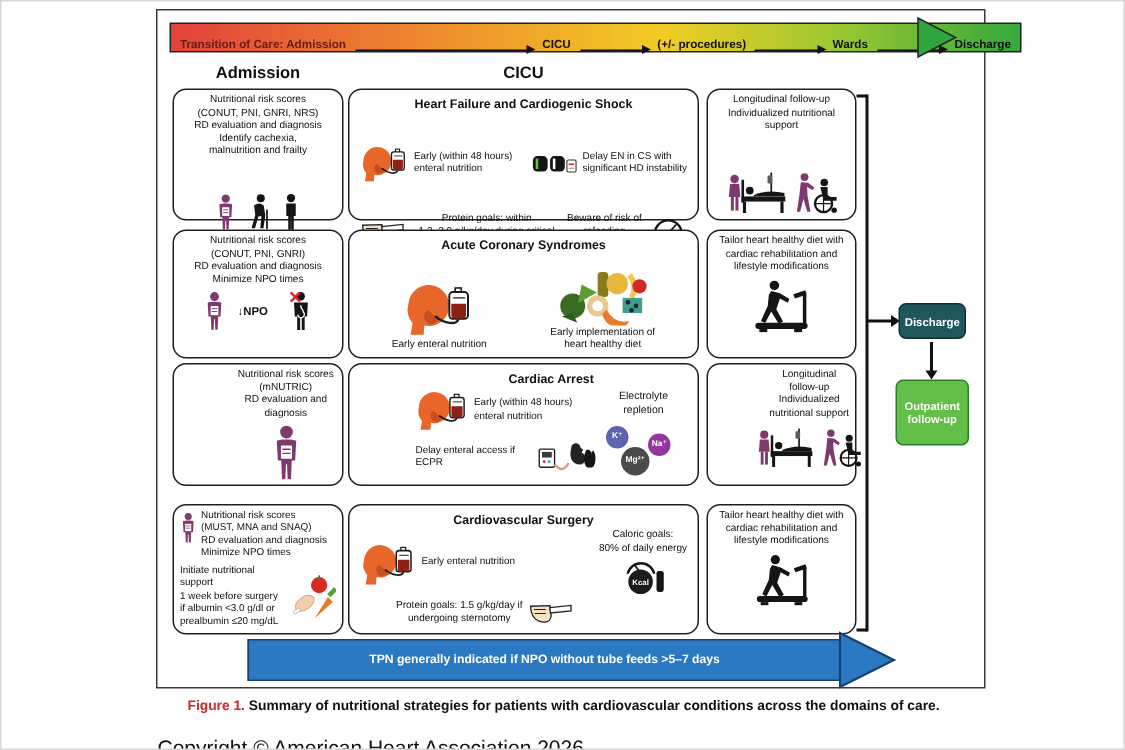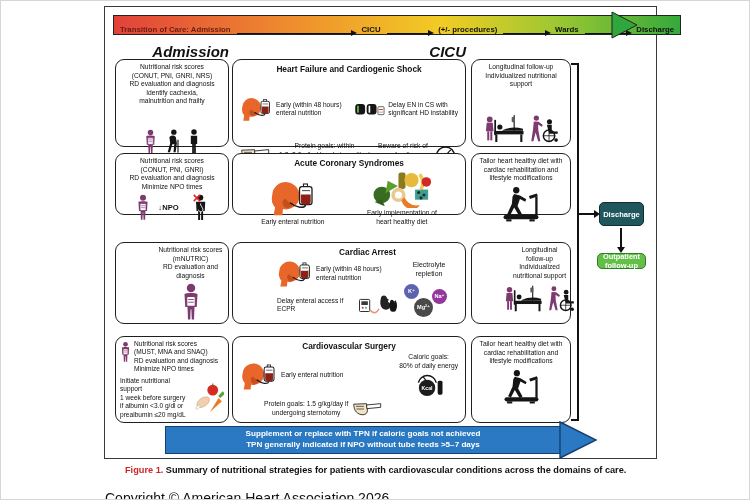--- a/index.html
+++ b/index.html
@@ -13,28 +13,28 @@
     background:linear-gradient(90deg,#e2413b 0%,#ee8a2e 30%,#f2cc24 58%,#9dc832 78%,#35a93b 100%);
     font-size:7.8px;font-weight:bold;white-space:nowrap;}
   .banner-title{color:#6a1d12;}
   .banner-step{color:#111;}
   .flow-arrow{flex:1 1 auto;height:0;border-top:1.6px solid #111;position:relative;margin:0 3px;min-width:14px;}
   .flow-arrow::after{content:'';position:absolute;right:-2px;top:-4.4px;border-left:6px solid #111;border-top:3.5px solid transparent;border-bottom:3.5px solid transparent;}
   .fa1{flex-grow:2.6;}
   .banner-head{position:absolute;left:506px;top:0;}
 
   
-  .col-h{position:absolute;top:36px;font-weight:bold;font-size:15px;text-align:right;font-style:italic;}
+  .col-h{position:absolute;top:36px;font-weight:bold;font-size:11px;text-align:center;}
   .h1{left:10px;width:114px;} .h2{left:127px;width:234px;} .h3{left:336px;width:160px;}
 
   
   .bx{position:absolute;border:1.4px solid #1f1f1f;border-radius:9px;background:#fff;box-sizing:border-box;
       display:flex;flex-direction:column;align-items:center;padding:3px 3px;}
   .c1{left:10px;width:114px;} .c2{left:127px;width:234px;} .c3{left:366px;width:100px;}
-  .r1{top:52px;height:88px;gap:20px;} .r2{top:146px;height:62px;} .r3{top:235px;height:82px;padding-left:40px;} .r4{top:329px;height:87px;}
+  .r1{top:52px;height:88px;gap:20px;} .r2{top:146px;height:86px;} .r3{top:235px;height:82px;padding-left:40px;} .r4{top:329px;height:87px;}
 
   .t{font-size:6.7px;line-height:1.28;text-align:center;white-space:pre-line;}
   .tl{font-size:6.6px;line-height:1.28;text-align:left;white-space:pre-line;}
   .bx-title{font-size:8.3px;font-weight:bold;text-align:center;margin:1px 0 2px 0;}
   .icon{display:inline-flex;align-items:center;justify-content:center;}
   .icons-row{display:flex;align-items:flex-end;justify-content:center;gap:8px;margin-top:3px;}
   .cicu-row{width:100%;display:flex;align-items:center;justify-content:space-between;padding:0 4px;box-sizing:border-box;flex:1;}
   .grp{display:flex;align-items:center;gap:3px;}
   .vcol{display:flex;flex-direction:column;align-items:center;gap:1px;}
   .npo-grp{display:flex;align-items:center;gap:13px;font-weight:bold;font-size:7.6px;}
@@ -50,21 +50,21 @@
   .bracket-v{position:absolute;left:472px;top:56px;width:1.6px;height:358px;background:#111;}
   .bracket-hook{position:absolute;left:466px;width:7px;height:1.6px;background:#111;}
   .bk-top{top:56px;} .bk-bot{top:412.4px;}
   .bracket-arrow{position:absolute;left:473px;top:206px;width:17px;height:1.6px;background:#111;}
   .bracket-arrow-head{position:absolute;left:489px;top:202.6px;width:0;height:0;border-left:6px solid #111;border-top:4.2px solid transparent;border-bottom:4.2px solid transparent;}
   .down-arrow{position:absolute;left:515px;top:221px;width:1.6px;height:20px;background:#111;}
   .down-arrow-head{position:absolute;left:511.8px;top:240px;width:0;height:0;border-top:6px solid #111;border-left:4.2px solid transparent;border-right:4.2px solid transparent;}
 
   .side-box{position:absolute;border-radius:5px;color:#fff;font-weight:bold;display:flex;align-items:center;justify-content:center;text-align:center;box-sizing:border-box;}
   .discharge-box{left:494px;top:195px;width:45px;height:24px;background:#20575c;border:1.3px solid #0e2f31;font-size:7.6px;}
-  .outpatient-box{left:492px;top:246px;width:49px;height:16px;background:#63bf47;border:1.3px solid #2f7d2a;font-size:7.4px;white-space:pre-line;line-height:1.25;}
+  .outpatient-box{left:492px;top:246px;width:49px;height:44px;background:#63bf47;border:1.3px solid #2f7d2a;font-size:7.4px;white-space:pre-line;line-height:1.25;}
 
   
   .tpn-bar{position:absolute;left:60px;top:419px;width:396px;height:28px;background:#2b79c2;border:1.4px solid #16406f;
     box-sizing:border-box;display:flex;flex-direction:column;align-items:center;justify-content:center;
     color:#fff;font-weight:bold;font-size:8.1px;line-height:1.35;text-align:center;}
   .tpn-head{position:absolute;left:454px;top:406px;}
 
   .caption{position:absolute;left:104px;top:464px;width:560px;font-size:9.2px;font-weight:bold;margin-left:20px;}
   .caption .fig-label{color:#cc2724;}
   .copyright{position:absolute;left:104px;top:489px;font-size:14px;}
@@ -481,21 +481,20 @@
     <div class="bracket-hook bk-bot"></div>
     <div class="bracket-arrow"></div>
     <div class="bracket-arrow-head"></div>
     <div class="side-box discharge-box">Discharge</div>
     <div class="down-arrow"></div>
     <div class="down-arrow-head"></div>
     <div class="side-box outpatient-box">Outpatient
 follow-up</div>
 
     <div class="tpn-bar">
-      <div>Supplement or replace with TPN if caloric goals not achieved</div>
       <div>TPN generally indicated if NPO without tube feeds &gt;5–7 days</div>
     </div>
     <svg class="tpn-head" width="40" height="54">
       <polygon points="1,9 1,45 37,27" fill="#2b79c2" stroke="#16406f" stroke-width="1.4"></polygon>
     </svg>
   </div>
 
   <div class="caption"><span class="fig-label">Figure 1.</span><span> Summary of nutritional strategies for patients with cardiovascular conditions across the domains of care.</span></div>
   <div class="copyright">Copyright © American Heart Association 2026</div>
 </div>

